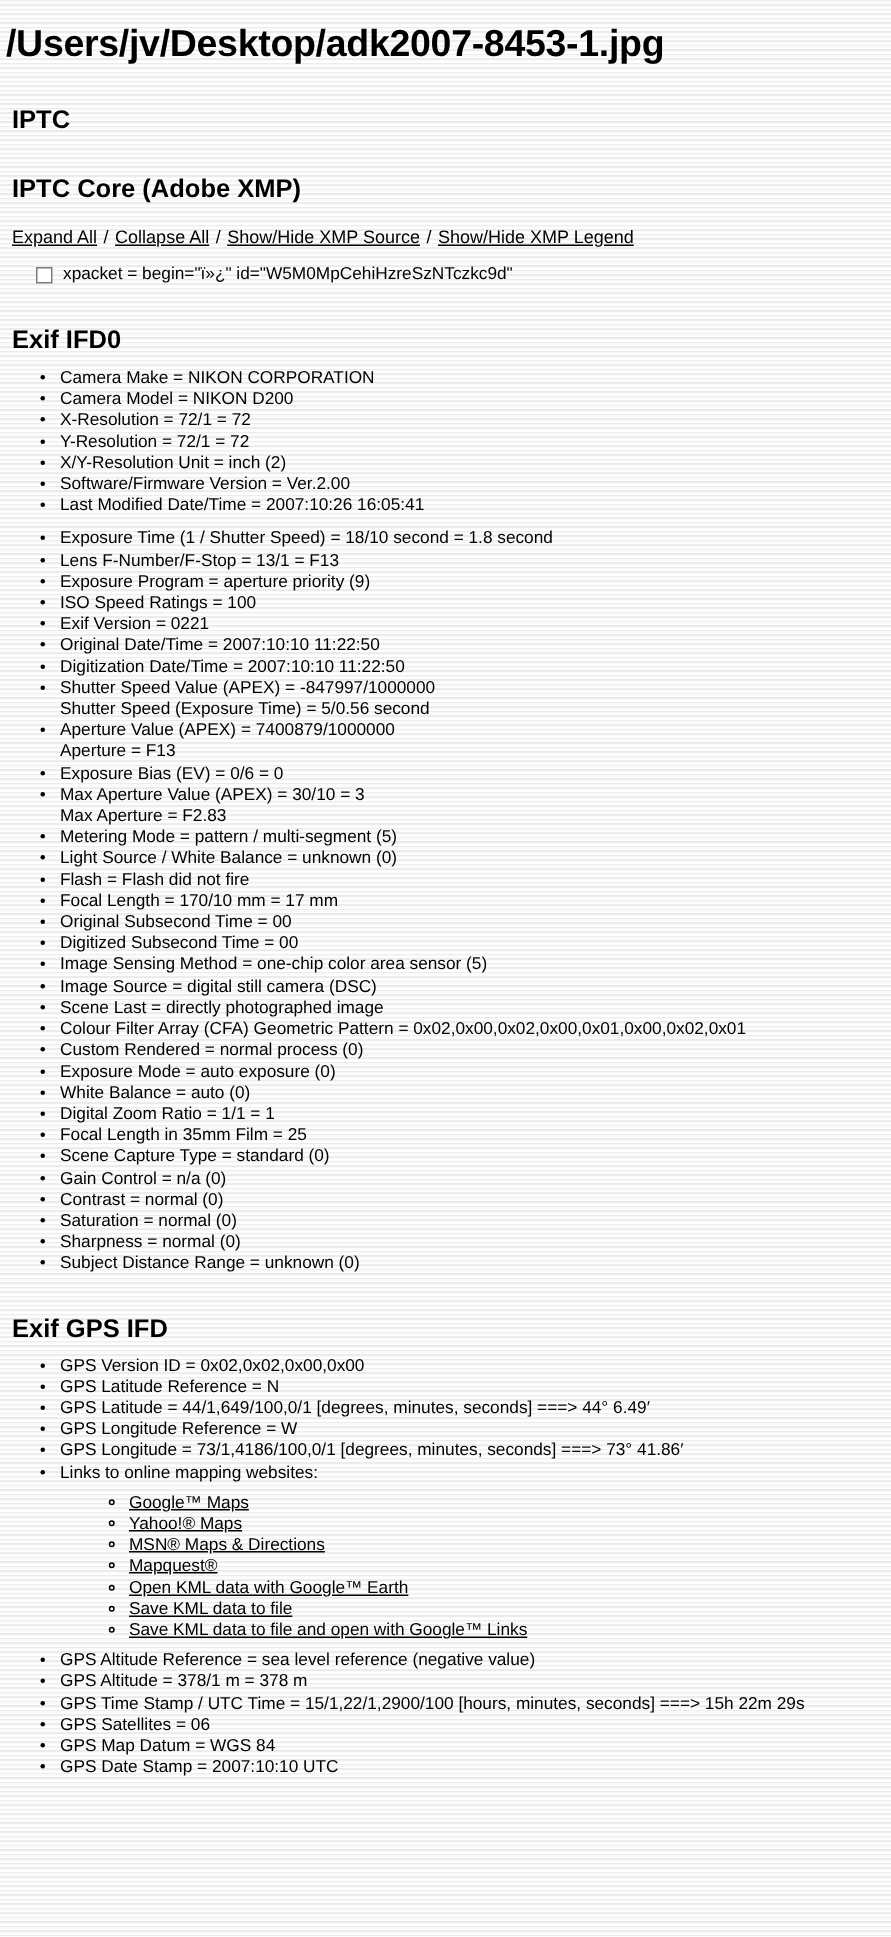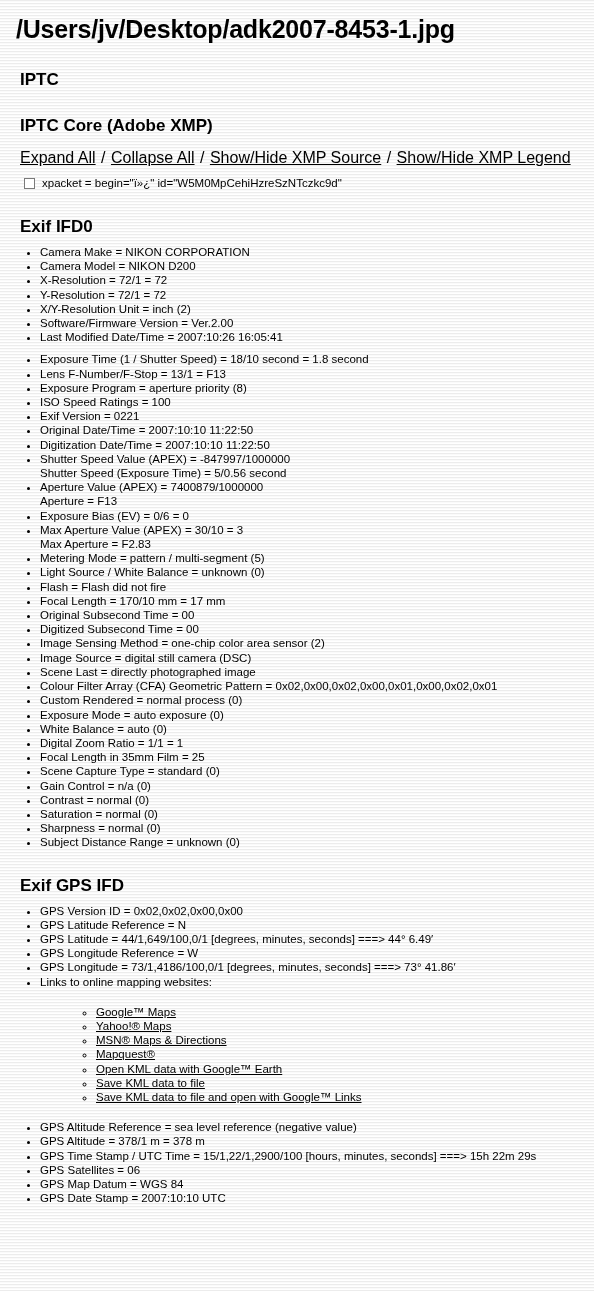--- a/index.html
+++ b/index.html
@@ -27,71 +27,71 @@
 
   .page {
     padding: 0 4px;
     box-sizing: border-box;
     width: 594px;
   }
 
   h1.doc-title {
     font-size: 25px;
     font-weight: bold;
-    margin: 14px 0 0 12px;
+    margin: 14px 0 0 0;
     padding: 0;
     letter-spacing: -0.2px;
     line-height: 30px;
   }
 
   h2.section-title {
     font-size: 17px;
     font-weight: bold;
-    margin: 26px 0 0 16px;
+    margin: 26px 0 0 4px;
     padding: 0;
     line-height: 20px;
   }
 
   ul.meta-list {
     list-style-type: disc;
     margin: 8px 0 0 0;
     padding-left: 36px;
   }
 
   ul.meta-list > li {
     font-size: 11.5px;
     line-height: 14.2px;
     margin: 0;
     padding: 0;
   }
 
   ul.sub-list {
     list-style-type: circle;
-    margin: 16px;
+    margin: 6px;
     padding-left: 40px;
   }
 
   ul.sub-list > li {
     font-size: 11.5px;
     line-height: 14.2px;
   }
 
   ul.sub-list > li a {
     color: #000000;
     text-decoration: underline;
   }
 
   .cont-line {
     display: block;
   }
 
   .links-row {
-    font-size: 16px;
+    font-size: 12px;
     line-height: 16px;
-    margin: 14px 0 0 16px;
+    margin: 14px 0 0 4px;
     padding: 0;
   }
   .links-row a {
     color: #000000;
     text-decoration: underline;
   }
   .links-row .sep {
     text-decoration: none;
     color: #000000;
     padding: 0 1px;
@@ -165,36 +165,36 @@
       <li><span>X-Resolution = 72/1 = 72</span></li>
       <li><span>Y-Resolution = 72/1 = 72</span></li>
       <li><span>X/Y-Resolution Unit = inch (2)</span></li>
       <li><span>Software/Firmware Version = Ver.2.00</span></li>
       <li><span>Last Modified Date/Time = 2007:10:26 16:05:41</span></li>
     </ul>
 
   <ul class="meta-list" id="subifd-list">
       <li><span>Exposure Time (1 / Shutter Speed) = 18/10 second = 1.8 second</span></li>
       <li><span>Lens F-Number/F-Stop = 13/1 = F13</span></li>
-      <li><span>Exposure Program = aperture priority (8)</span></li>
+      <li><span>Exposure Program = aperture priority (9)</span></li>
       <li><span>ISO Speed Ratings = 100</span></li>
       <li><span>Exif Version = 0221</span></li>
       <li><span>Original Date/Time = 2007:10:10 11:22:50</span></li>
       <li><span>Digitization Date/Time = 2007:10:10 11:22:50</span></li>
       <li><span>Shutter Speed Value (APEX) = -847997/1000000</span><span class="cont-line">Shutter Speed (Exposure Time) = 5/0.56 second</span></li>
       <li><span>Aperture Value (APEX) = 7400879/1000000</span><span class="cont-line">Aperture = F13</span></li>
       <li><span>Exposure Bias (EV) = 0/6 = 0</span></li>
       <li><span>Max Aperture Value (APEX) = 30/10 = 3</span><span class="cont-line">Max Aperture = F2.83</span></li>
       <li><span>Metering Mode = pattern / multi-segment (5)</span></li>
       <li><span>Light Source / White Balance = unknown (0)</span></li>
       <li><span>Flash = Flash did not fire</span></li>
       <li><span>Focal Length = 170/10 mm = 17 mm</span></li>
       <li><span>Original Subsecond Time = 00</span></li>
       <li><span>Digitized Subsecond Time = 00</span></li>
-      <li><span>Image Sensing Method = one-chip color area sensor (2)</span></li>
+      <li><span>Image Sensing Method = one-chip color area sensor (5)</span></li>
       <li><span>Image Source = digital still camera (DSC)</span></li>
       <li><span>Scene Last = directly photographed image</span></li>
       <li><span>Colour Filter Array (CFA) Geometric Pattern = 0x02,0x00,0x02,0x00,0x01,0x00,0x02,0x01</span></li>
       <li><span>Custom Rendered = normal process (0)</span></li>
       <li><span>Exposure Mode = auto exposure (0)</span></li>
       <li><span>White Balance = auto (0)</span></li>
       <li><span>Digital Zoom Ratio = 1/1 = 1</span></li>
       <li><span>Focal Length in 35mm Film = 25</span></li>
       <li><span>Scene Capture Type = standard (0)</span></li>
       <li><span>Gain Control = n/a (0)</span></li>

